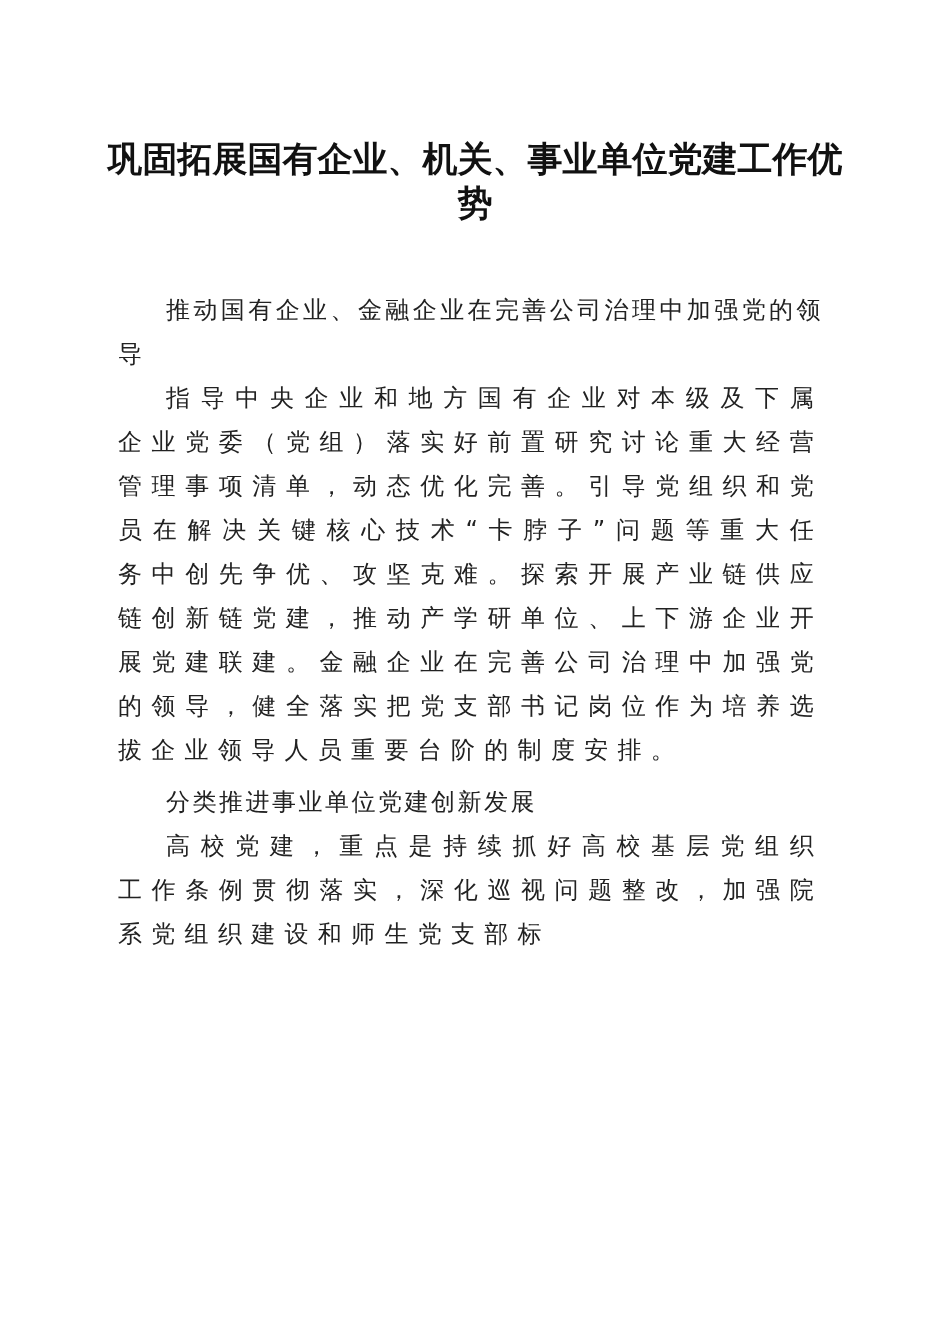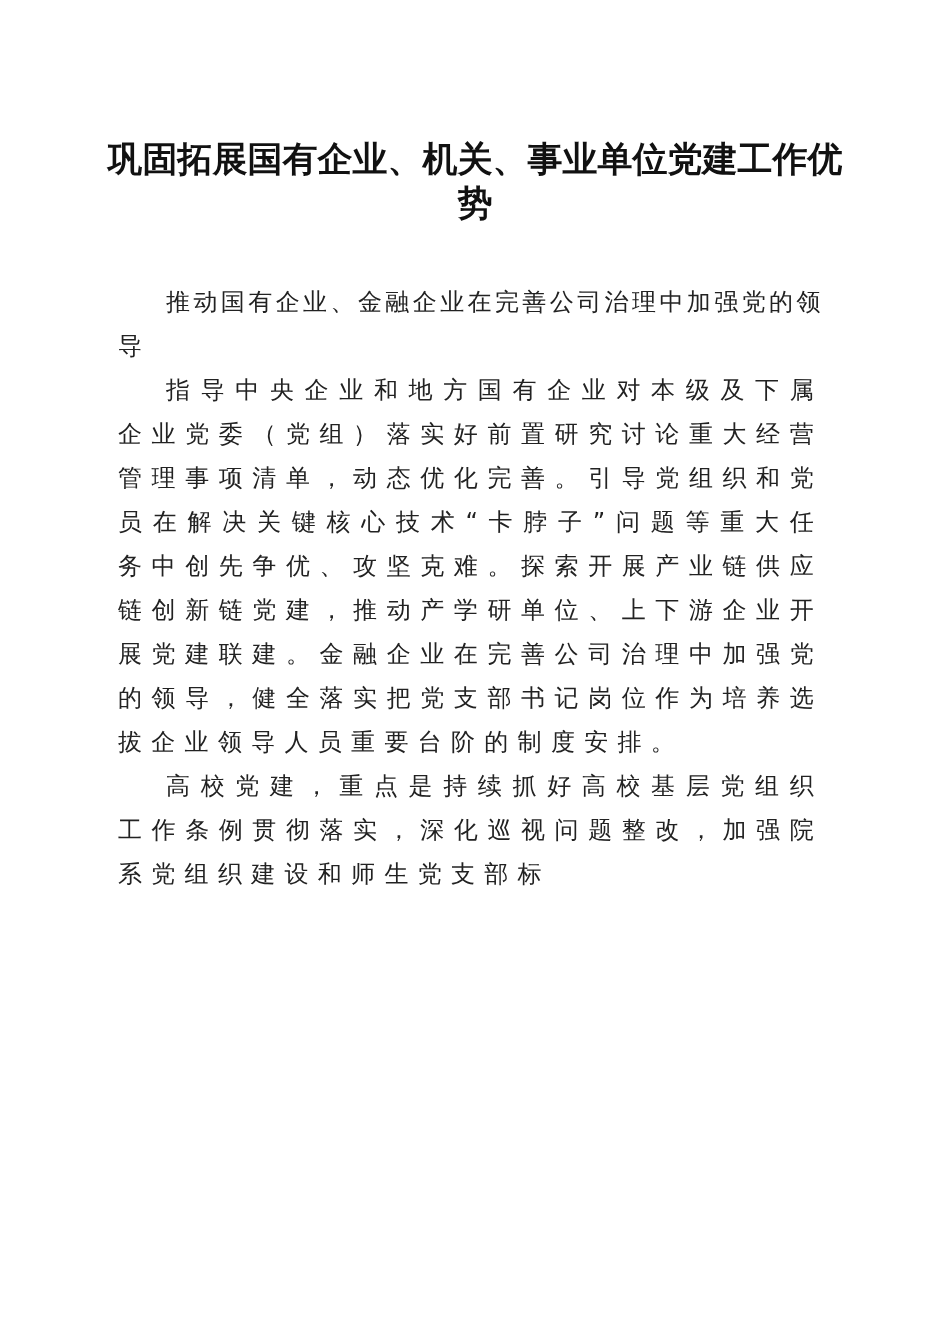--- a/index.html
+++ b/index.html
@@ -50,26 +50,28 @@
     letter-spacing: 9.3px;
     margin: 0;
   }
   .body-text p {
     margin: 0;
     text-indent: 2em;
     word-break: break-all;
   }
   .body-text p.heading {
     letter-spacing: 2.5px;
+    margin-top: 8px;
   }
 </style>
 </head>
 <body>
 
 <div class="page">
   <h1 class="title">巩固拓展国有企业、机关、事业单位党建工作优势</h1>
 
   <div class="body-text">
     <p class="heading">推动国有企业、金融企业在完善公司治理中加强党的领导</p>
     <p>指导中央企业和地方国有企业对本级及下属企业党委（党组）落实好前置研究讨论重大经营管理事项清单，动态优化完善。引导党组织和党员在解决关键核心技术“卡脖子”问题等重大任务中创先争优、攻坚克难。探索开展产业链供应链创新链党建，推动产学研单位、上下游企业开展党建联建。金融企业在完善公司治理中加强党的领导，健全落实把党支部书记岗位作为培养选拔企业领导人员重要台阶的制度安排。</p>
+    <p class="heading">分类推进事业单位党建创新发展</p>
     <p>高校党建，重点是持续抓好高校基层党组织工作条例贯彻落实，深化巡视问题整改，加强院系党组织建设和师生党支部标</p>
   </div>
 </div>
 
 </body></html>

